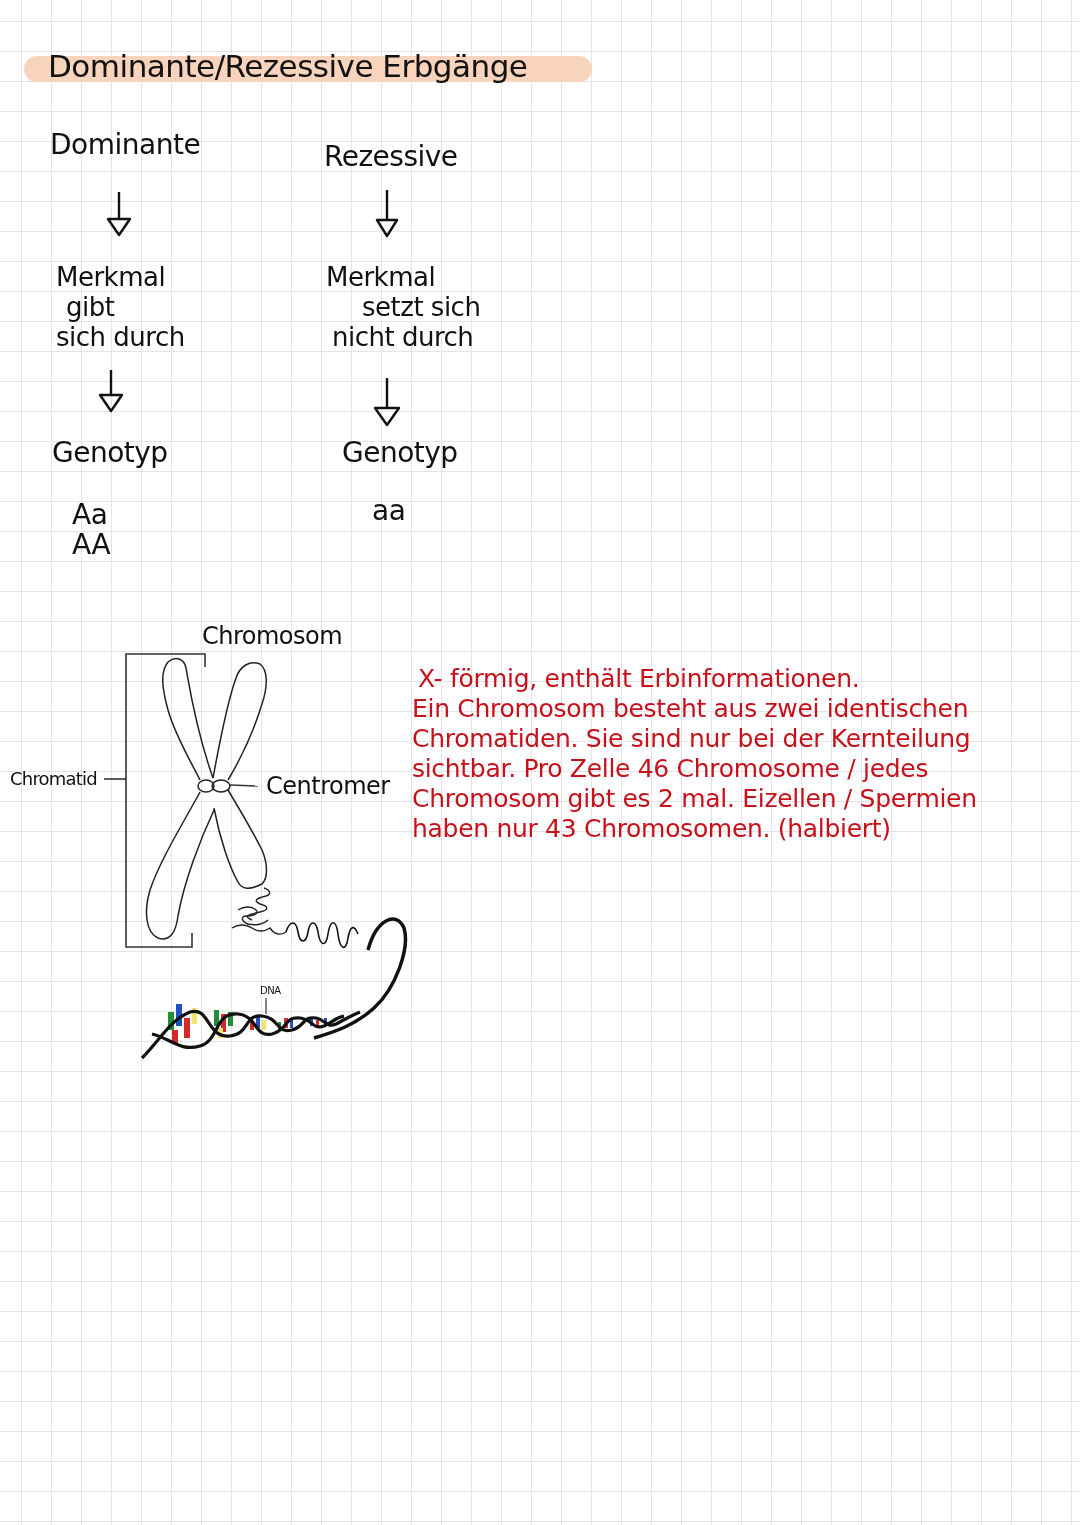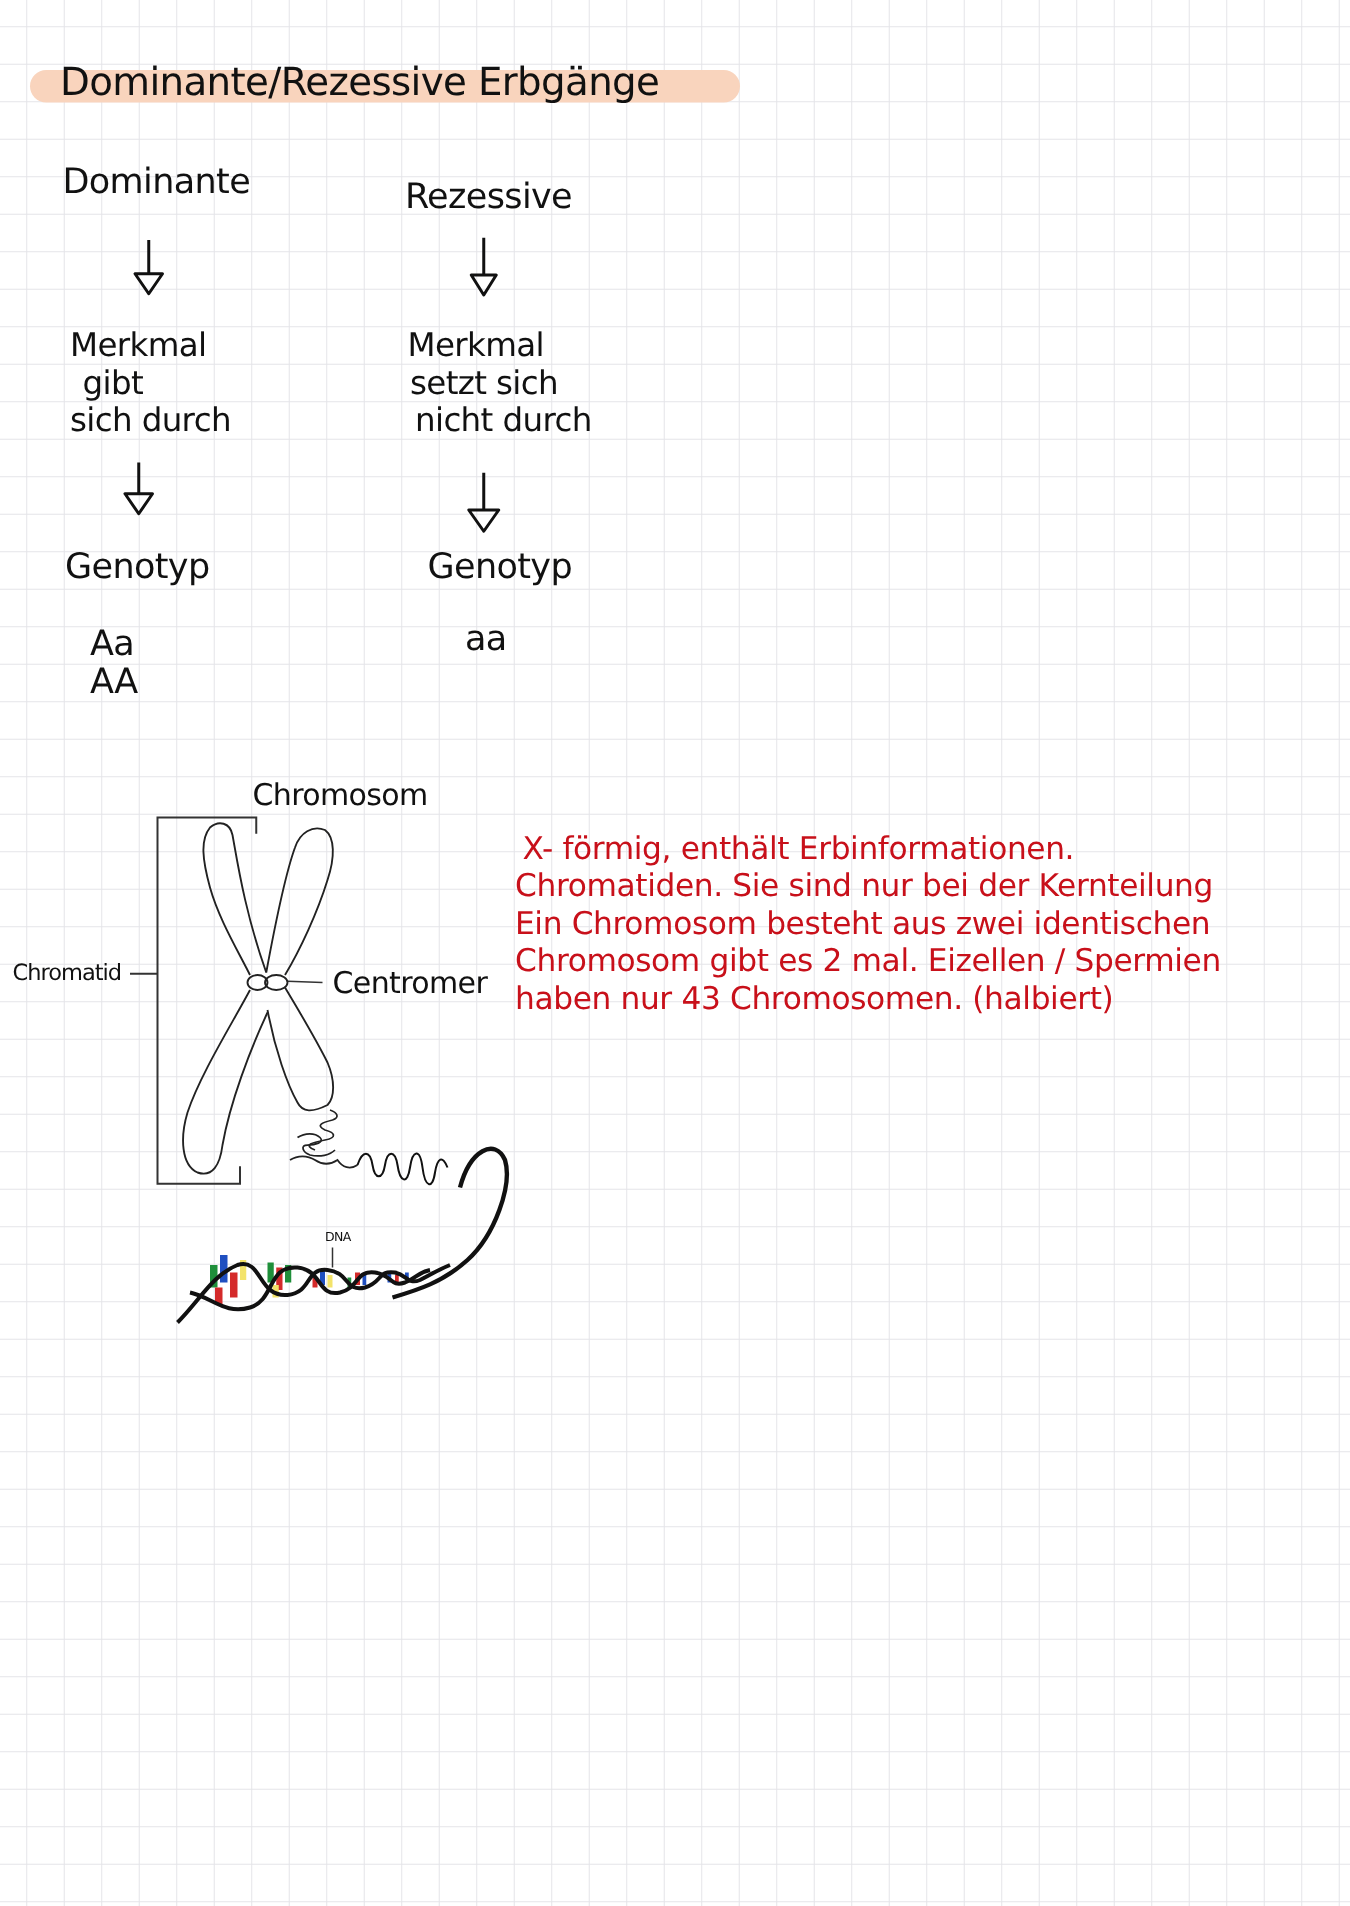--- a/index.html
+++ b/index.html
@@ -57,21 +57,21 @@
   <div>AA</div>
 </div>
 
 <div class="abs hw col-head" style="left:324px; top:140px;">Rezessive</div>
 <svg class="arrow" style="left:372px; top:190px;" viewBox="0 0 30 50">
   <line x1="15" y1="0" x2="15" y2="30" stroke="#111" stroke-width="2.4"></line>
   <polygon points="5,30 25,30 15,46" fill="none" stroke="#111" stroke-width="2.4" stroke-linejoin="round"></polygon>
 </svg>
 <div class="abs hw body-txt" style="left:326px; top:262px;">
   <div>Merkmal</div>
-  <div style="padding-left:2px;">setzt sich</div>
+  <div style="padding-left:2px;margin-left:34px;">setzt sich</div>
   <div style="padding-left:6px;">nicht durch</div>
 </div>
 <svg class="arrow" style="left:372px; top:378px;" viewBox="0 0 30 50">
   <line x1="15" y1="0" x2="15" y2="30" stroke="#111" stroke-width="2.4"></line>
   <polygon points="3,30 27,30 15,47" fill="none" stroke="#111" stroke-width="2.4" stroke-linejoin="round"></polygon>
 </svg>
 <div class="abs hw geno" style="left:342px; top:436px;">Genotyp</div>
 <div class="abs hw allele" style="left:372px; top:496px;">
   <div>aa</div>
 </div>
@@ -138,17 +138,18 @@
     <rect x="324" y="398" width="3" height="6" fill="#1f4fc0"></rect>
 
     <path d="M142,438 C160,420 170,400 190,392 C210,386 206,418 230,416 C250,414 244,394 262,396 C280,398 276,414 292,410 C306,406 302,396 316,398 C326,400 326,408 336,404 C344,400 350,396 360,392" fill="none" stroke="#111" stroke-width="3.2"></path>
     <path d="M152,414 C170,418 180,432 200,426 C220,420 214,392 238,394 C258,396 254,418 272,414 C288,410 284,396 300,398 C314,400 312,410 324,406 C334,402 334,398 344,396" fill="none" stroke="#111" stroke-width="3.2"></path>
     <line x1="266" y1="378" x2="266" y2="394" stroke="#333" stroke-width="1.2"></line>
   </g>
 </svg>
 
 <div class="abs" style="left:412px; top:648px;margin-top:16px;">
   <div class="red" style="padding-left:6px;">X- förmig, enthält  Erbinformationen.</div>
+  <div class="red">Ein Chromosom besteht aus zwei  identischen</div>
   <div class="red">Chromatiden. Sie sind nur bei der Kernteilung</div>
-  <div class="red">Ein Chromosom besteht aus zwei  identischen</div>
+  <div class="red"> sichtbar.  Pro Zelle  46 Chromosome / jedes</div>
   <div class="red"> Chromosom  gibt  es  2 mal.  Eizellen / Spermien</div>
   <div class="red"> haben  nur  43  Chromosomen. (halbiert)</div>
 </div>
 
 </body></html>

